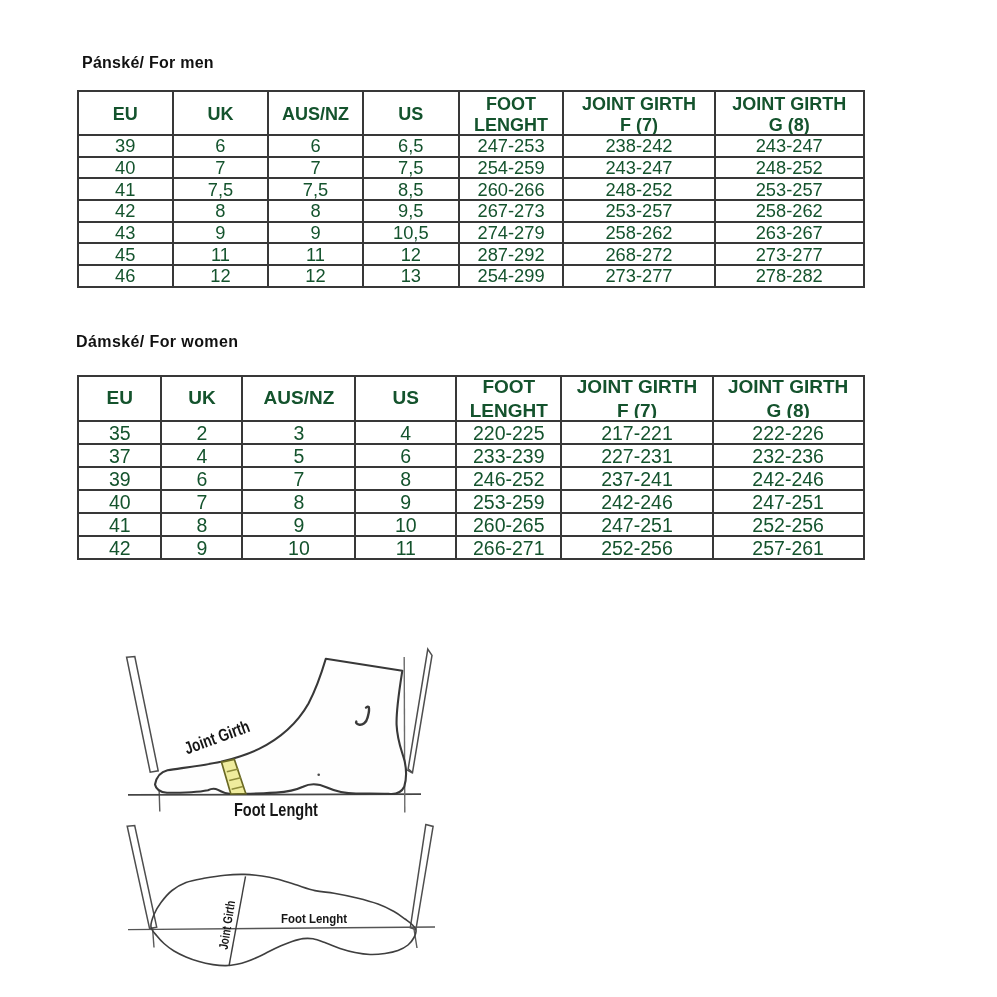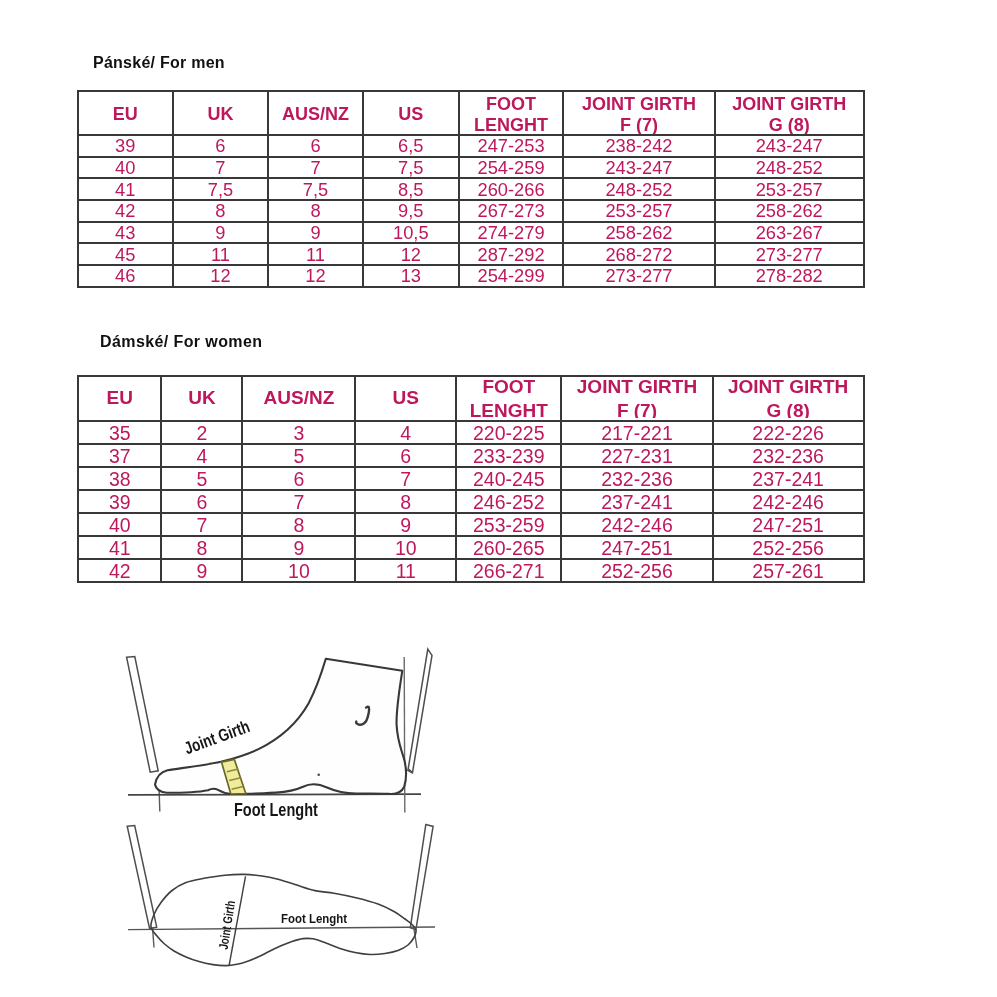--- a/index.html
+++ b/index.html
@@ -1,37 +1,37 @@
 <!DOCTYPE html>
 <html><head>
 <meta charset="utf-8">
 <style>
 html,body{margin:0;padding:0;background:#fff;}
 body{width:997px;height:997px;position:relative;overflow:hidden;
      font-family:"Liberation Sans", sans-serif;}
 .h{position:absolute;font-weight:bold;font-size:16px;line-height:16px;color:#111;white-space:nowrap;}
-table{border-collapse:collapse;table-layout:fixed;position:absolute;color:#be185d;}
+table{border-collapse:collapse;table-layout:fixed;position:absolute;color:#14532d;}
 td,th{border:2px solid #383838;text-align:center;vertical-align:middle;padding:0;overflow:hidden;}
 #t1{left:76.5px;top:89.5px;font-size:18px;}
 #t1 td{height:18.3px;line-height:18.3px;padding-top:1.4px;font-size:18.3px;}
 #t1 th{height:42px;vertical-align:top;overflow:hidden;}
 #t1 th div{line-height:21.3px;margin-top:2.4px;height:40px;overflow:hidden;}
 #t1 th.s div{margin-top:12.6px;height:28px;}
 #t2{left:77.1px;top:374.7px;font-size:19px;}
 #t2 td{height:20.1px;line-height:20.1px;padding-top:1px;font-size:19.5px;}
 #t2 th{height:43.1px;vertical-align:top;overflow:hidden;}
 #t2 th div{line-height:24px;margin-top:-1.5px;height:43px;overflow:hidden;}
 #t2 th.s div{margin-top:11.75px;line-height:19.5px;height:30px;}
 th{font-size:inherit;}
 #dia{position:absolute;left:0;top:630px;}
 </style>
 </head>
 <body>
 
-<div class="h" style="left:93px;top:54.5px;letter-spacing:0.25px;">Pánské/ For men</div>
+<div class="h" style="left:82px;top:54.5px;letter-spacing:0.25px;">Pánské/ For men</div>
 
 <table id="t1">
 <colgroup>
       <col style="width:95.3px">
       <col style="width:95.3px">
       <col style="width:94.9px">
       <col style="width:95.7px">
       <col style="width:104.7px">
       <col style="width:151.2px">
       <col style="width:149.4px">
@@ -119,21 +119,21 @@
         <td>12</td>
         <td>12</td>
         <td>13</td>
         <td>254-299</td>
         <td>273-277</td>
         <td>278-282</td>
       </tr>
 </tbody>
   </table>
 
-<div class="h" style="left:76px;top:333.5px;letter-spacing:0.4px;margin-left:24px;">Dámské/ For women</div>
+<div class="h" style="left:76px;top:333.5px;letter-spacing:0.4px;">Dámské/ For women</div>
 
 <table id="t2">
 <colgroup>
       <col style="width:83.3px">
       <col style="width:81px">
       <col style="width:113px">
       <col style="width:100.8px">
       <col style="width:105.2px">
       <col style="width:151.2px">
       <col style="width:151.2px">
@@ -174,29 +174,20 @@
 <tr>
         <td>37</td>
         <td>4</td>
         <td>5</td>
         <td>6</td>
         <td>233-239</td>
         <td>227-231</td>
         <td>232-236</td>
       </tr>
 <tr>
-        <td>38</td>
-        <td>5</td>
-        <td>6</td>
-        <td>7</td>
-        <td>240-245</td>
-        <td>232-236</td>
-        <td>237-241</td>
-      </tr>
-<tr>
         <td>39</td>
         <td>6</td>
         <td>7</td>
         <td>8</td>
         <td>246-252</td>
         <td>237-241</td>
         <td>242-246</td>
       </tr>
 <tr>
         <td>40</td>

